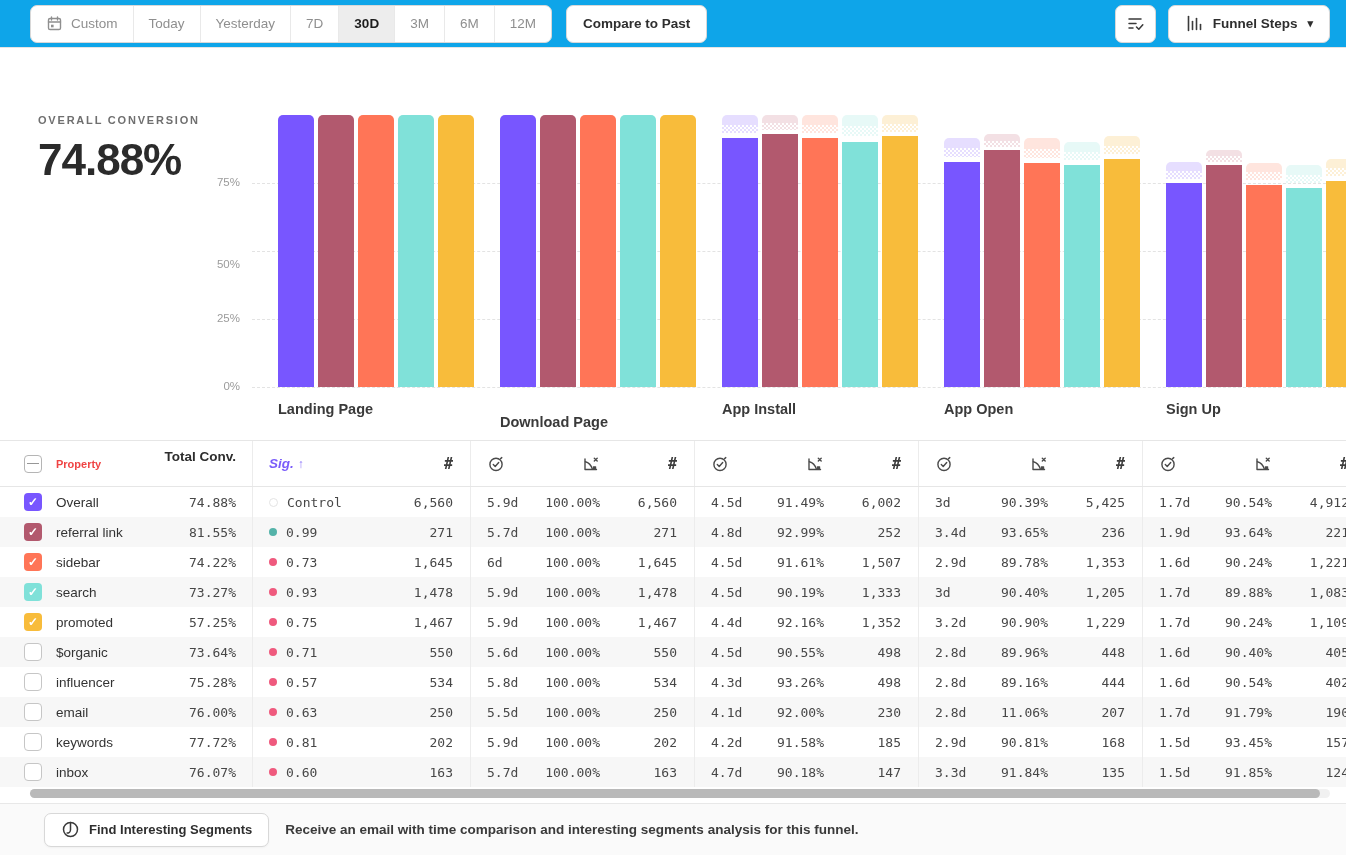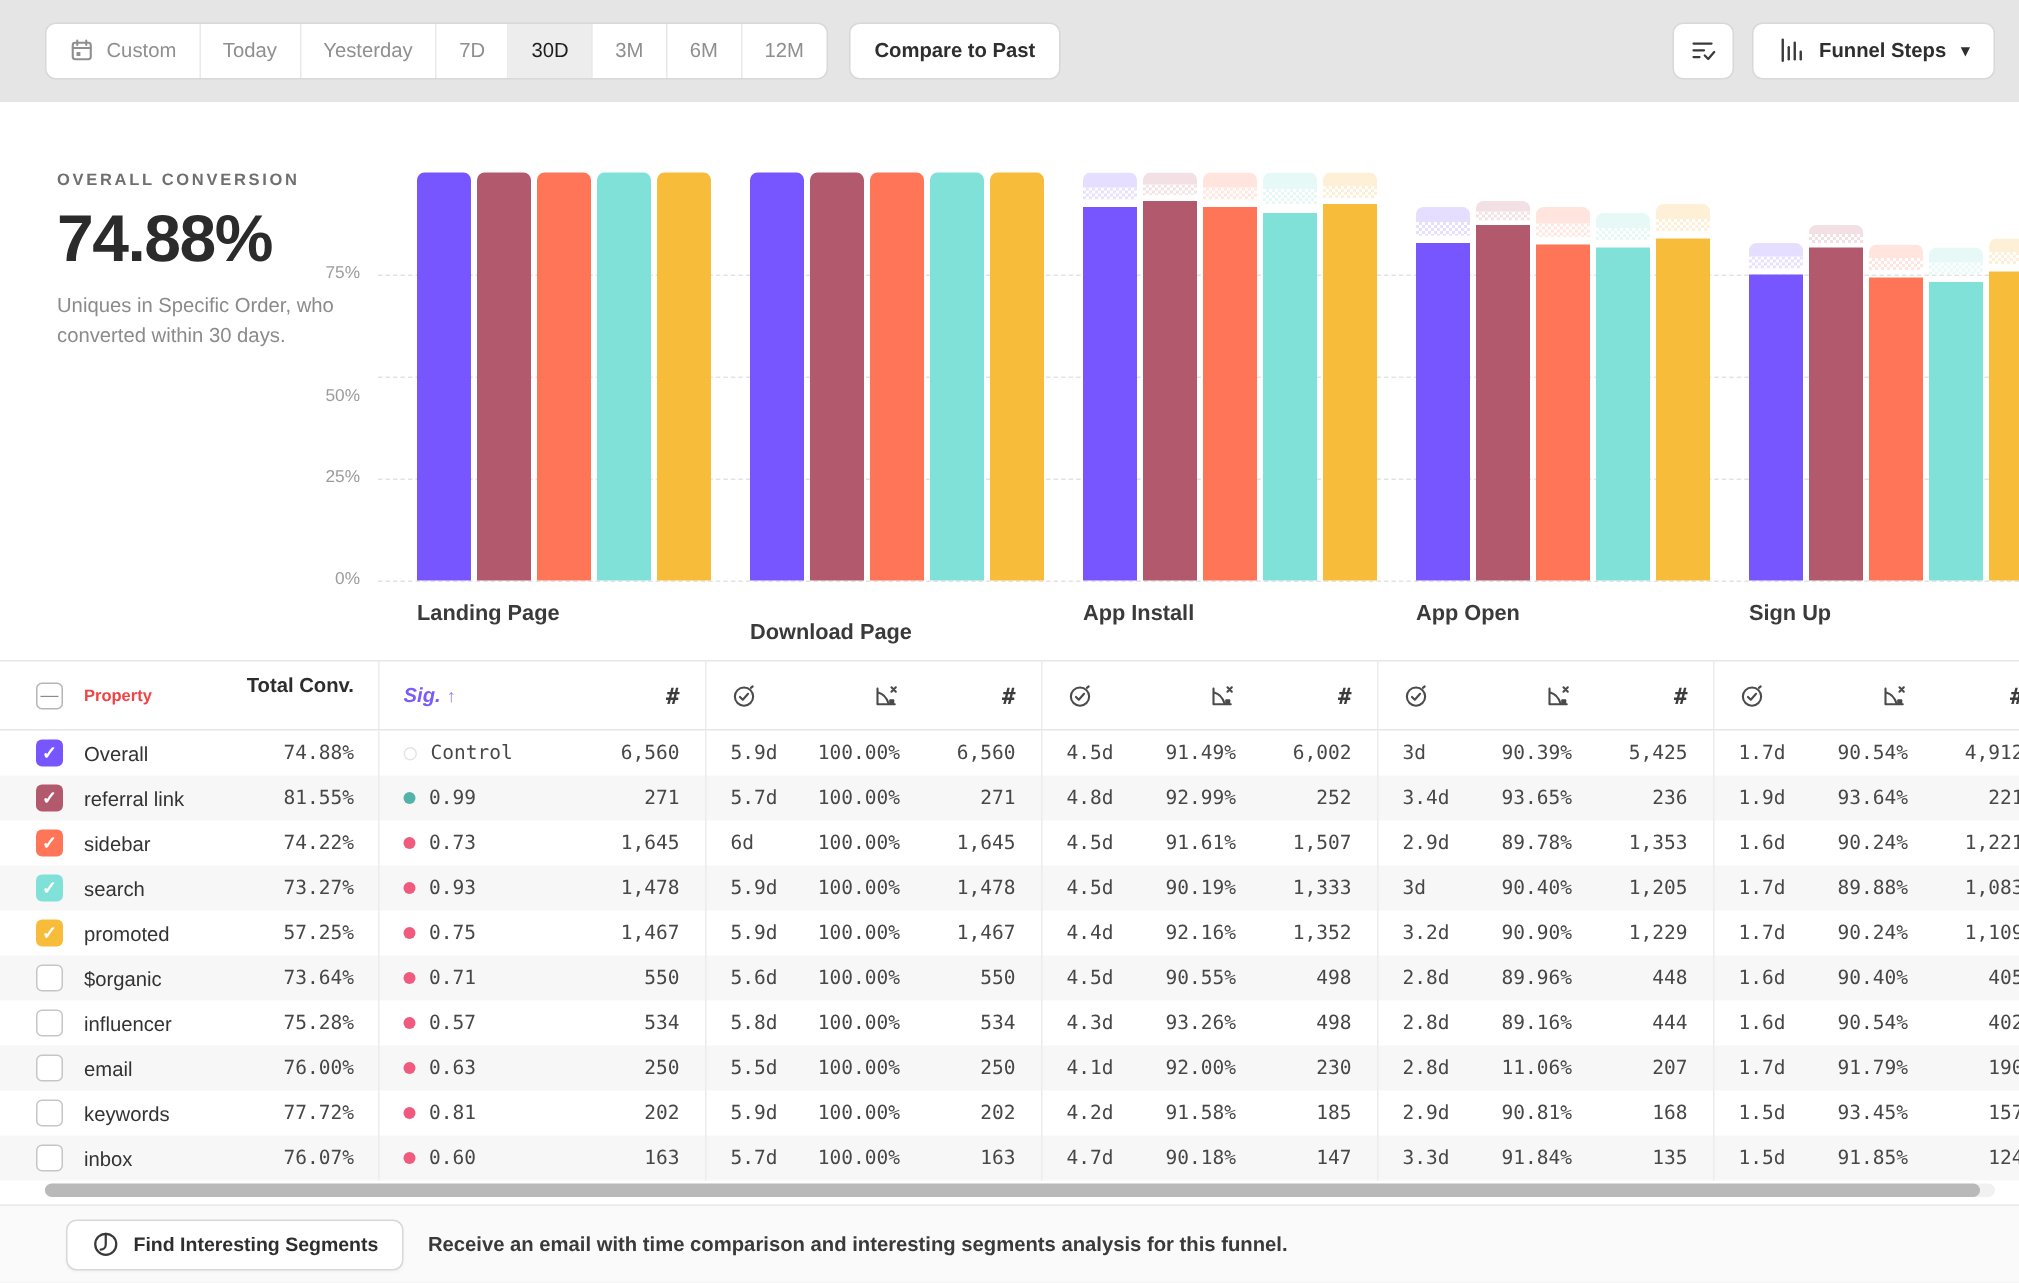--- a/index.html
+++ b/index.html
@@ -1,30 +1,30 @@
 <!DOCTYPE html>
 <html><head>
 <meta charset="utf-8">
 <style>
   html,body{margin:0;padding:0;background:#e9e9e9;}
   .viewport{position:relative;width:1346px;height:855px;background:#fff;overflow:hidden;
     font-family:"Liberation Sans",sans-serif;color:#2e2e2e;}
 
   
-  .toolbar{position:absolute;top:0;left:0;right:0;height:68px;background:#e5e5e5;
+  .toolbar{position:absolute;top:0;left:0;right:0;height:48px;background:#0ea5e9;
     border-bottom:1px solid #e4e4e4;display:flex;align-items:center;justify-content:space-between;
     padding:0 16px 0 30px;box-sizing:border-box;}
   .toolbar-left{display:flex;align-items:center;}
   .toolbar-right{display:flex;align-items:center;gap:12px;}
   .seg{display:inline-flex;align-items:stretch;height:38px;border:1px solid #d8d8d8;border-radius:7px;
     overflow:hidden;background:#fff;box-sizing:border-box;}
   .seg-item{display:flex;align-items:center;gap:8px;padding:0 15px;font-size:13.5px;color:#8f8f8f;
     border-right:1px solid #e9e9e9;cursor:pointer;white-space:nowrap;}
   .seg-item:last-child{border-right:none;}
-  .seg-item.active{background:#ededed;color:#1d1d1d;font-weight:normal;}
+  .seg-item.active{background:#ededed;color:#1d1d1d;font-weight:bold;}
   .cal{display:none;line-height:0;}
   .cal.show{display:inline-flex;}
   .btn{display:inline-flex;align-items:center;gap:9px;height:38px;padding:0 16px;background:#fff;
     border:1px solid #d8d8d8;border-radius:7px;font-size:13.5px;font-weight:600;color:#2e2e2e;
     font-family:inherit;cursor:pointer;box-sizing:border-box;white-space:nowrap;}
   .compare{margin-left:14px;}
   .icon-only{padding:0 10px;}
   .caret{font-size:11px;color:#2e2e2e;margin-left:1px;}
 
   
@@ -160,21 +160,20 @@
         <span>Funnel Steps</span>
         <span class="caret">▾</span>
       </button>
     </div>
   </div>
 
   <div class="chart-section">
     <div class="overview">
       <div class="ov-label">OVERALL CONVERSION</div>
       <div class="ov-value">74.88%</div>
-      <div class="ov-desc">Uniques in Specific Order, who converted within 30 days.</div>
     </div>
     <div class="chart-area" id="chart">
         <div class="gridline" style="top: 115px;"></div>
         <div class="ytick" style="top: 108px;">75%</div>
         <div class="gridline" style="top: 183px;"></div>
         <div class="ytick" style="top: 176px; margin-top: 14px;">50%</div>
         <div class="gridline" style="top: 251px;"></div>
         <div class="ytick" style="top: 244px;">25%</div>
         <div class="gridline" style="top: 319px;"></div>
         <div class="ytick" style="top: 312px;">0%</div>

